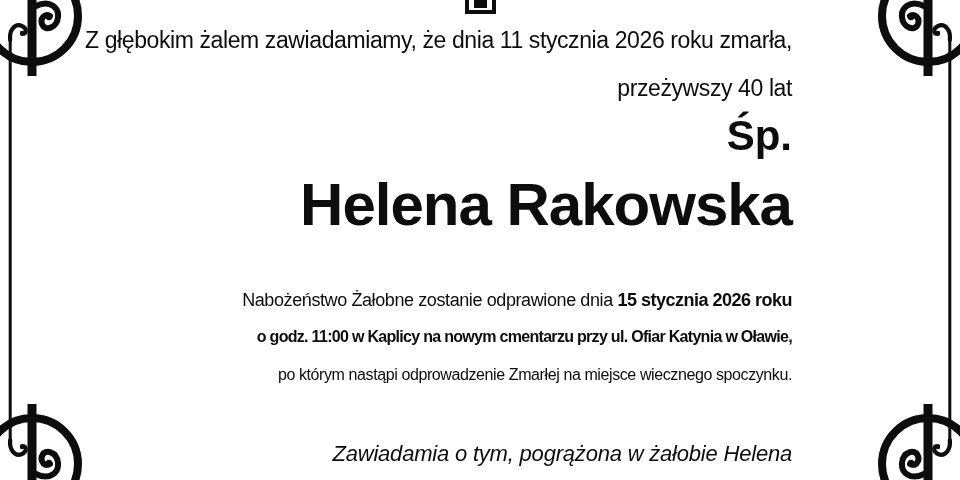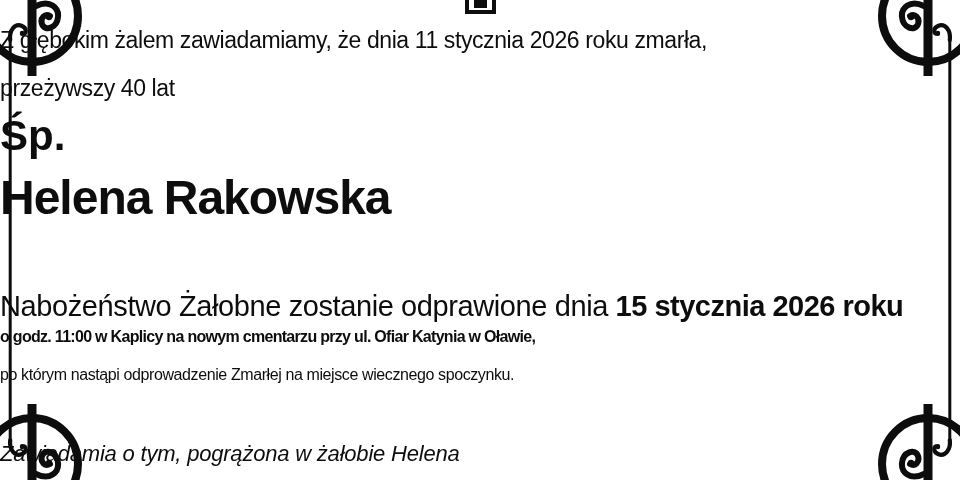--- a/index.html
+++ b/index.html
@@ -38,47 +38,47 @@
     left: 5px;
     top: 0px;
     width: 13px;
     height: 22px;
     background: #0d0d0d;
   }
   .line {
     position: absolute;
     left: 0;
     width: 792px;
-    text-align: left;
+    text-align: right;
     white-space: nowrap;
   }
   .intro-line {
     top: 27px;
     font-size: 23px;
     letter-spacing: -0.4px;
   }
   .age-line {
     top: 75px;
     font-size: 23px;
     letter-spacing: -0.4px;
   }
   .honorific-line {
     top: 112px;
     font-size: 42px;
     font-weight: bold;
   }
   .name-line {
     top: 170px;
-    font-size: 48px;
+    font-size: 60px;
     font-weight: bold;
     letter-spacing: -1px;
   }
   .service-line-1 {
     top: 290px;
-    font-size: 29px;
+    font-size: 18px;
     letter-spacing: -0.4px;
   }
   .service-line-1 b {
     letter-spacing: -0.5px;
   }
   .service-line-2 {
     top: 328px;
     font-size: 16px;
     font-weight: bold;
     letter-spacing: -0.7px;

